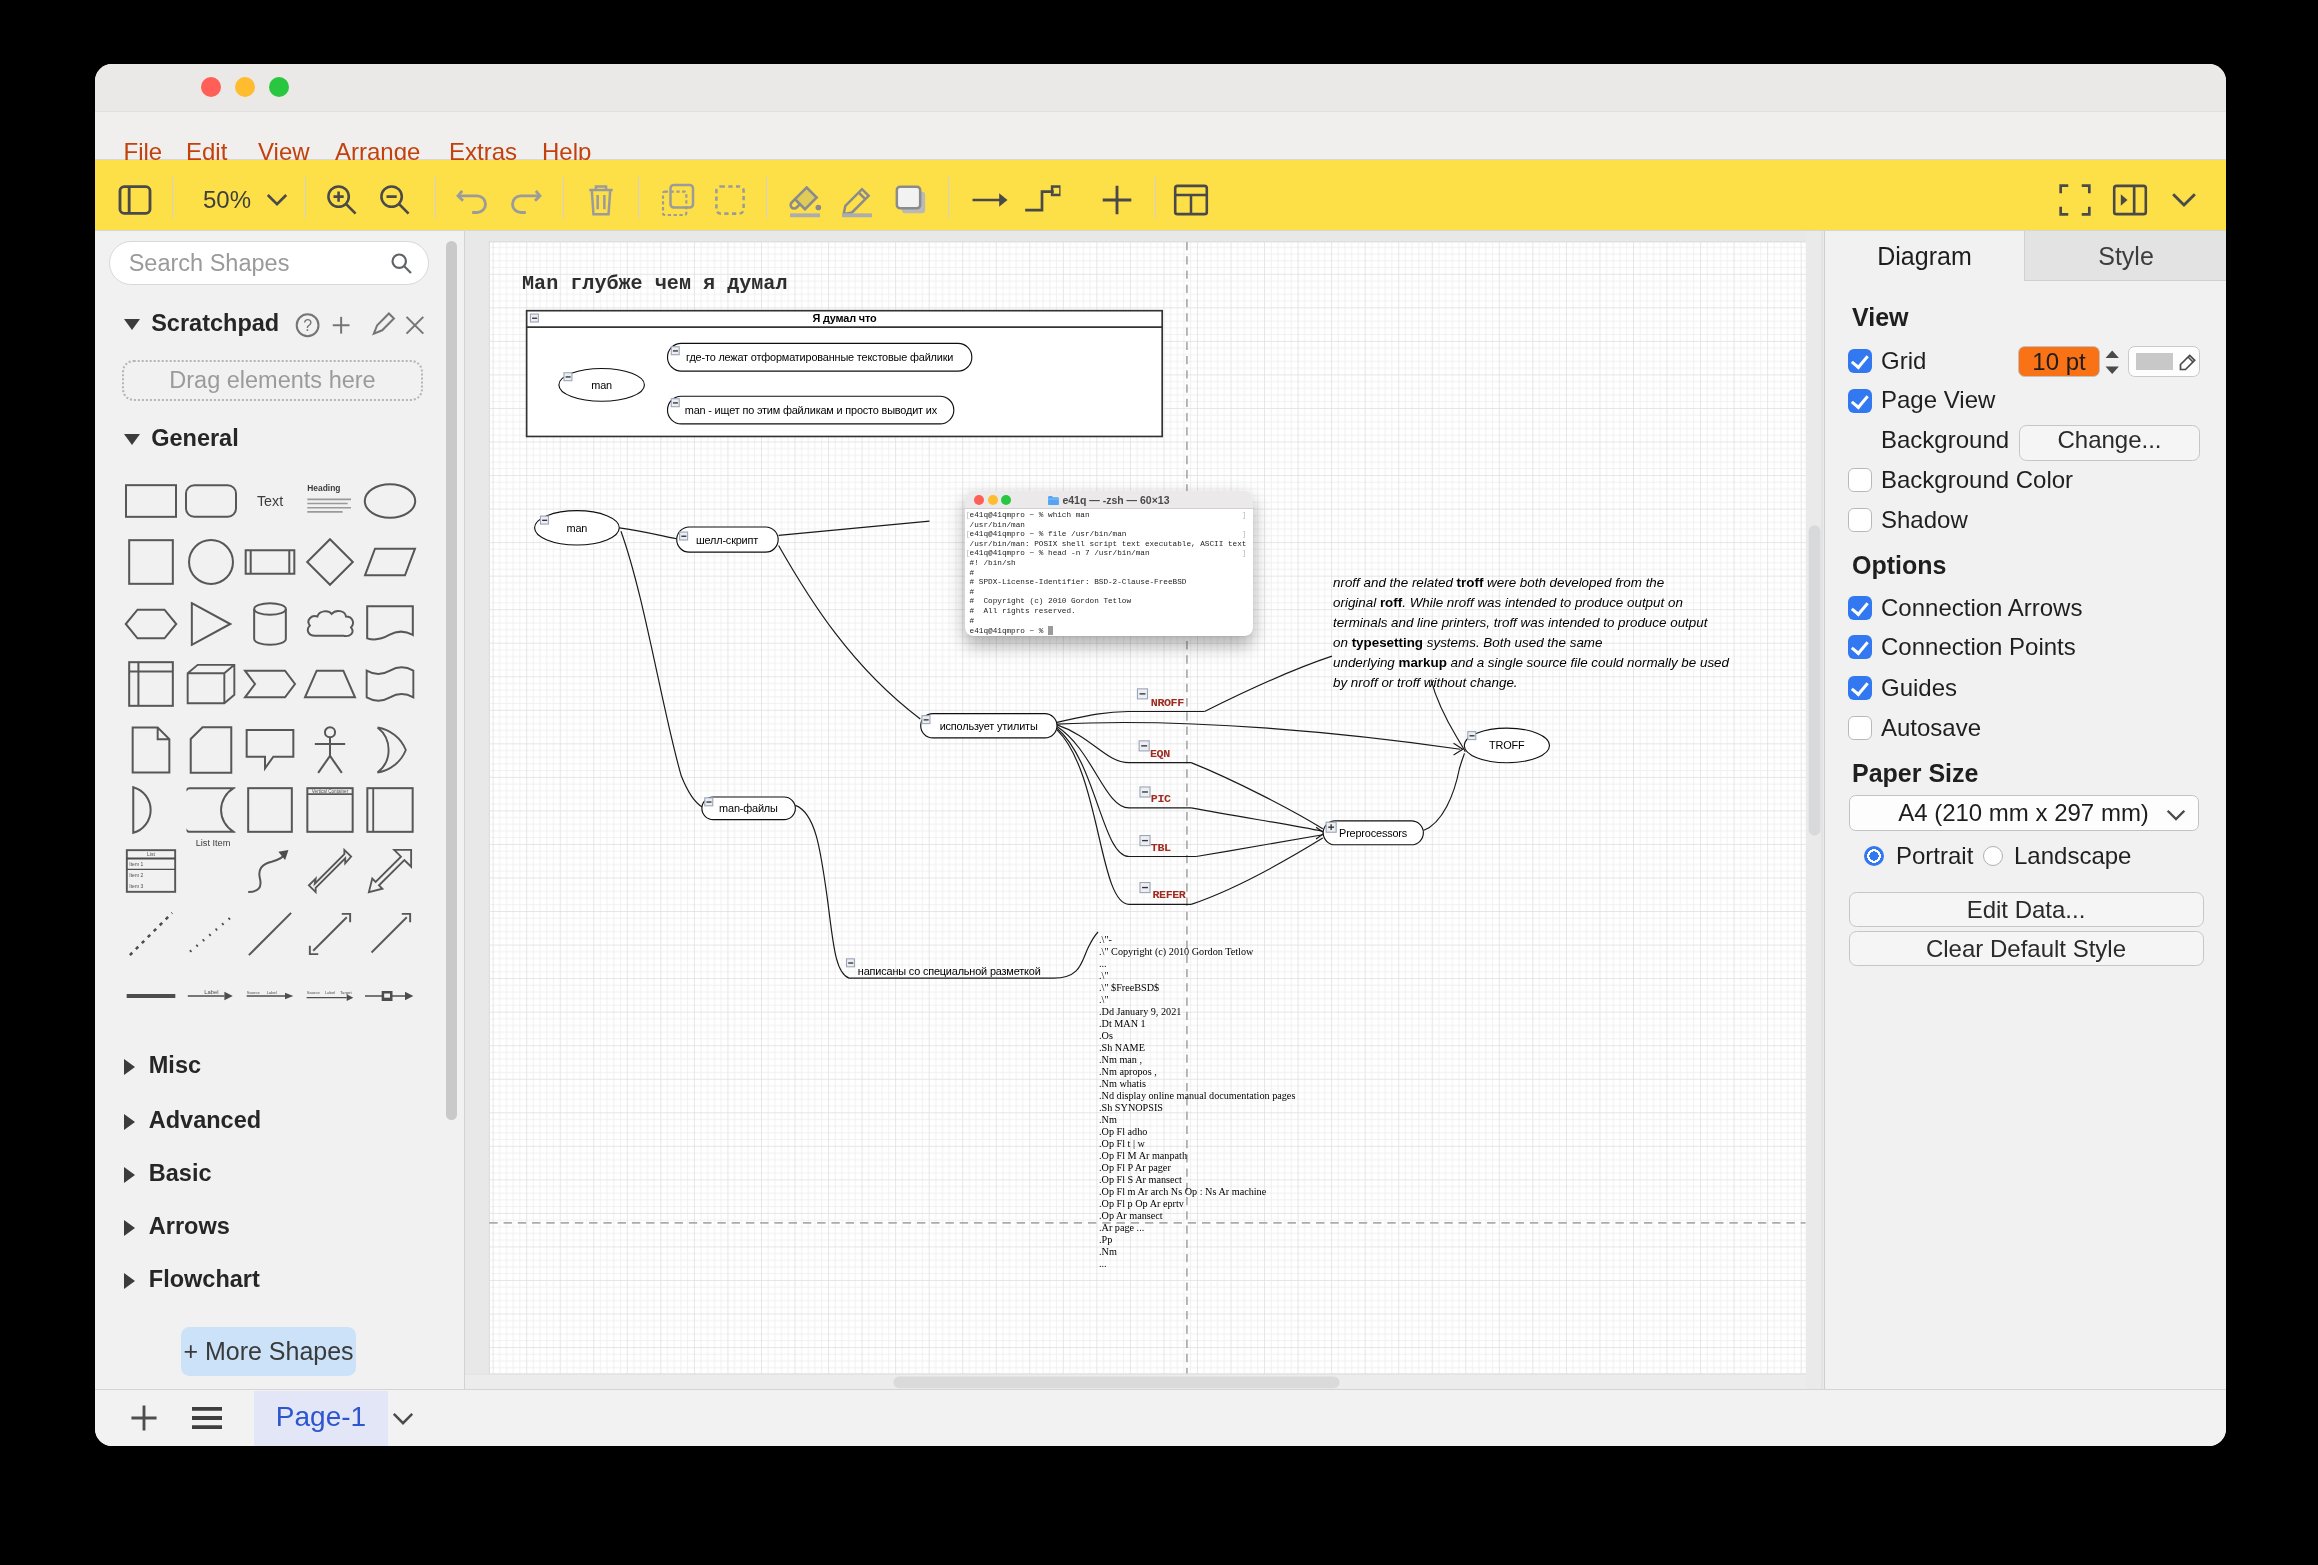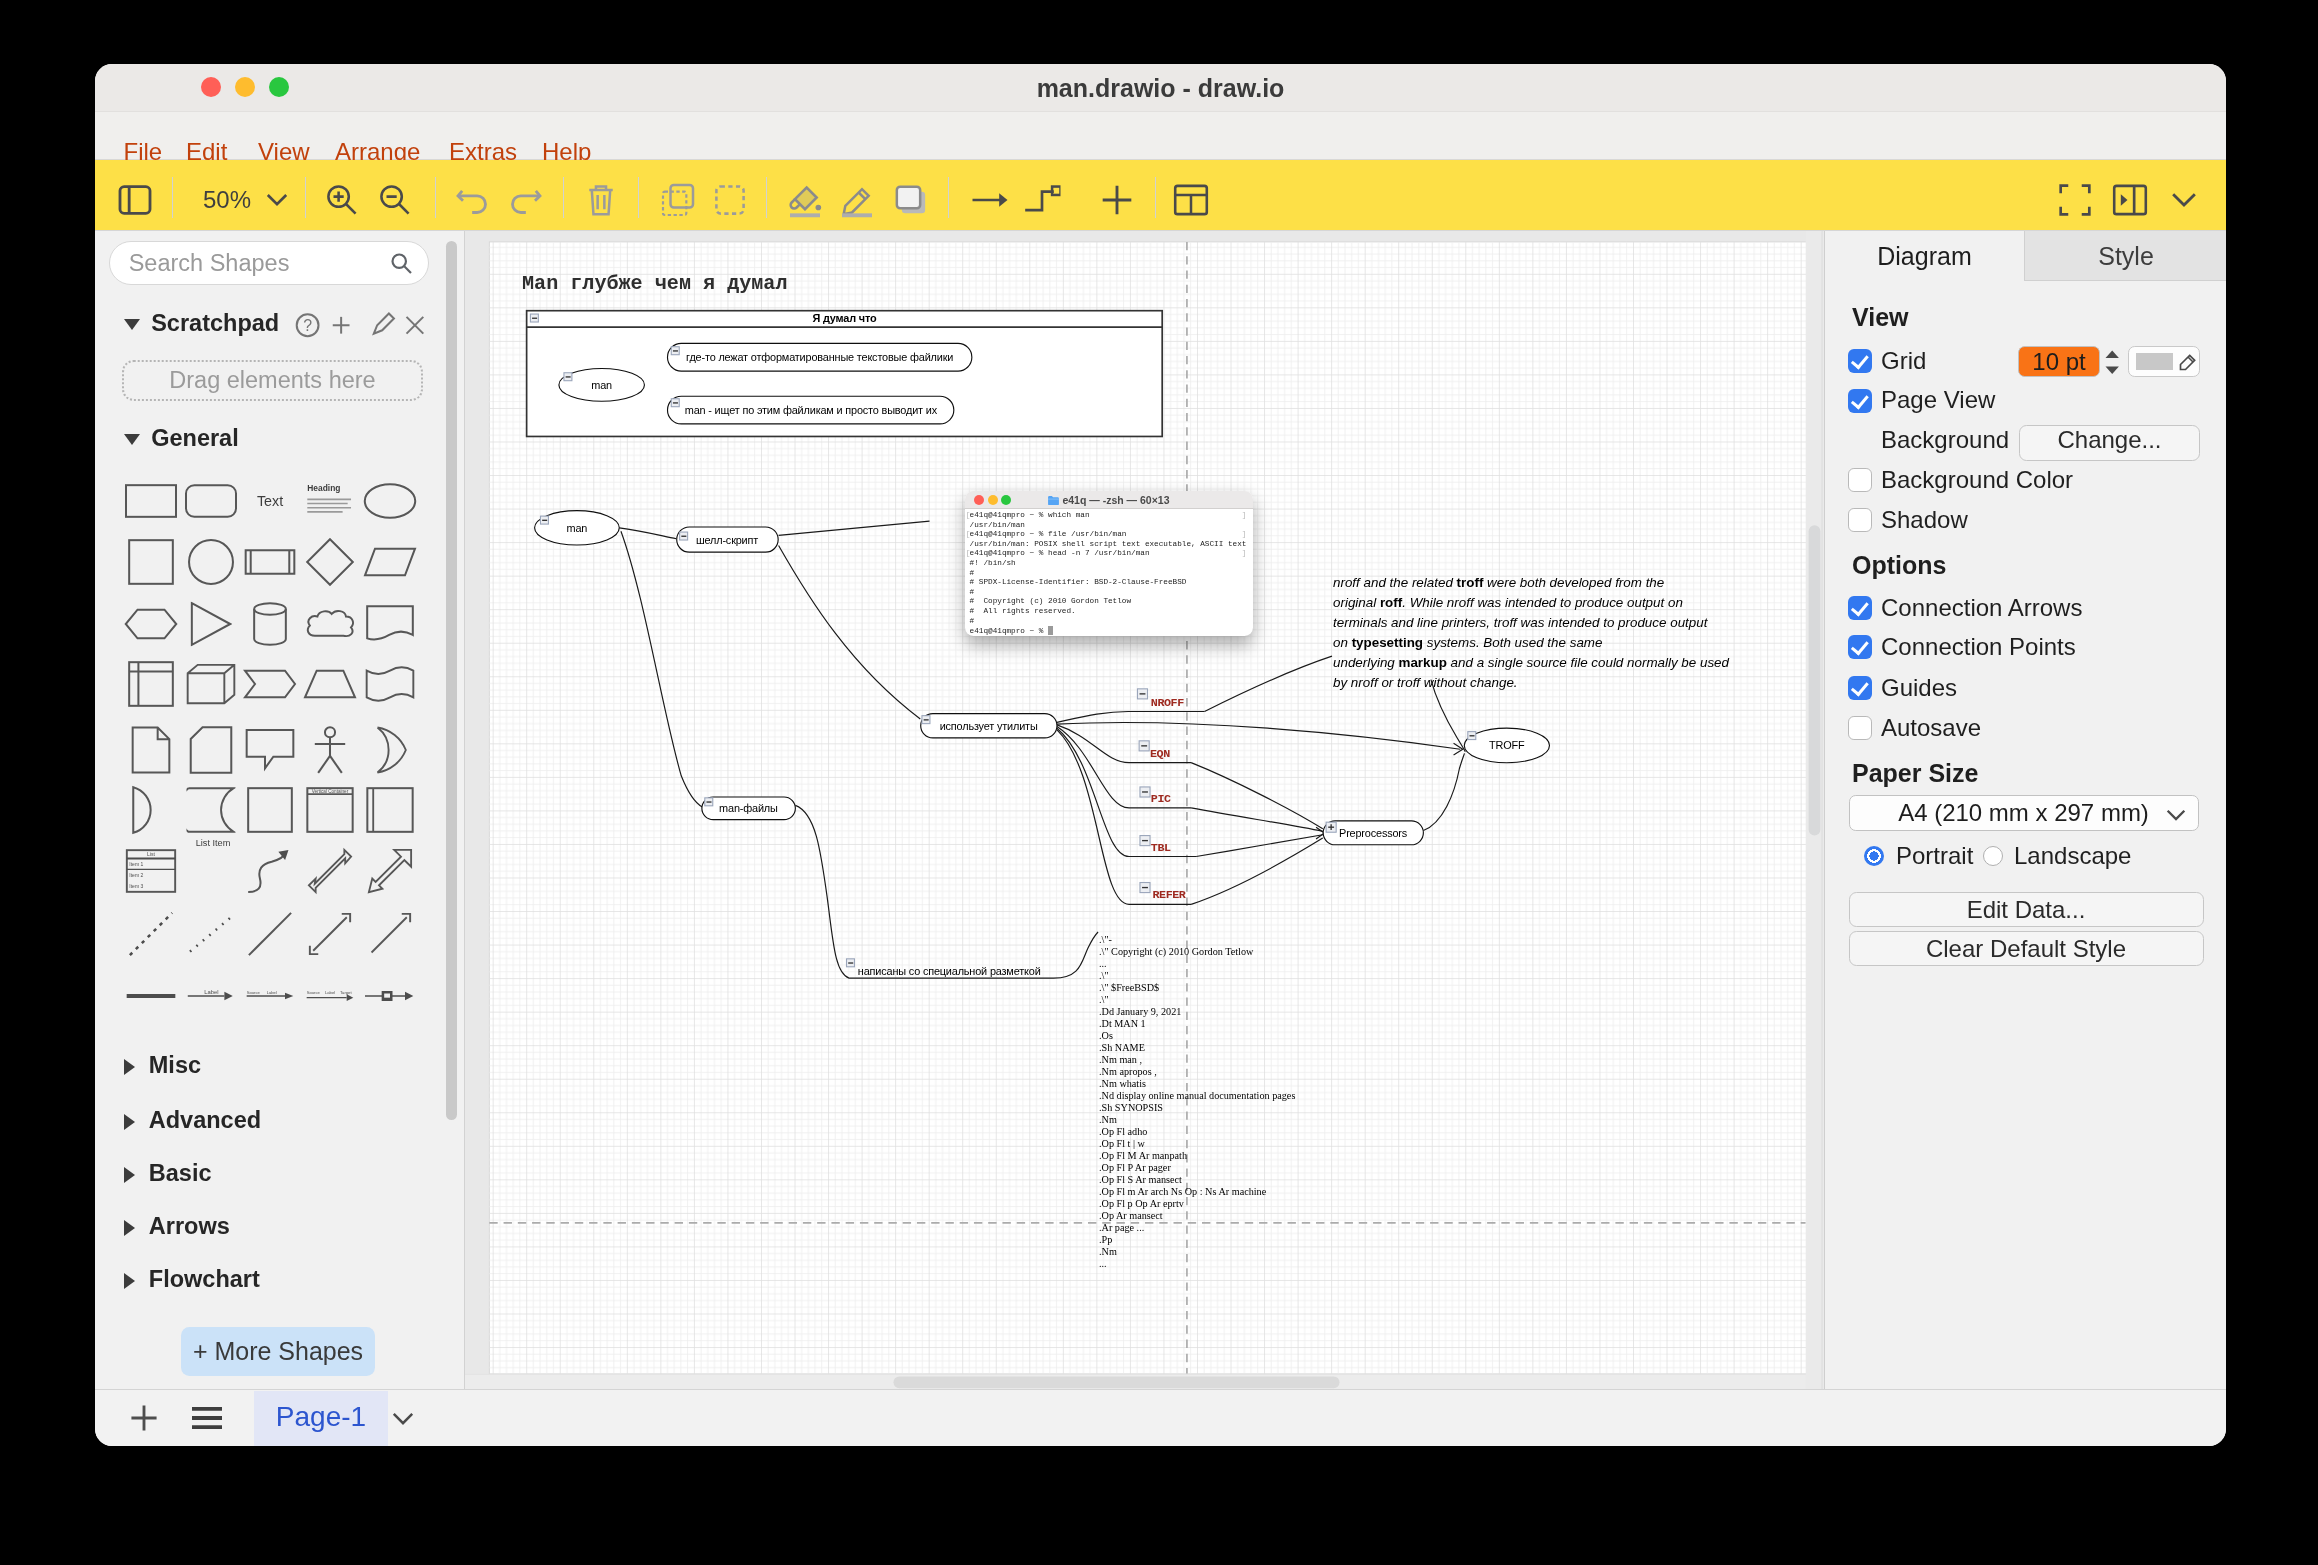--- a/index.html
+++ b/index.html
@@ -20,21 +20,21 @@
   #sidebar{position:absolute;left:0;top:167px;width:370px;height:1158px;background:#f1f1f1;border-right:0.8px solid #d2d2d2;}
   #searchbox{position:absolute;left:14.3px;top:10px;width:320px;height:44px;background:#fff;border:0.8px solid #d8d8d8;border-radius:22px;}
   #searchbox span{position:absolute;left:18.4px;top:21px;transform:translateY(-50%);color:#9a9a9a;font-size:23.5px;}
   .sechead{position:absolute;font-size:23.5px;font-weight:bold;color:#262626;}
   .tri-d{display:inline-block;width:0;height:0;border-left:8.4px solid transparent;border-right:8.4px solid transparent;border-top:11px solid #3c3c3c;margin-right:11.7px;vertical-align:middle;}
   .tri-r{display:inline-block;width:0;height:0;border-top:8.4px solid transparent;border-bottom:8.4px solid transparent;border-left:11px solid #3c3c3c;margin-right:14.3px;vertical-align:middle;}
   #dragzone{position:absolute;left:27px;top:129px;width:301px;height:41px;border:2.5px dotted #b5b5b5;border-radius:11.7px;color:#9b9b9b;font-size:23.5px;text-align:center;line-height:37px;}
   #morebtn{font-weight:normal;}
   .fi{position:absolute;transform:translate(-50%,-50%);}
   .shp{position:absolute;transform:translate(-50%,-50%);}
-  #morebtn{position:absolute;left:86px;top:1096px;width:194px;height:49px;background:#cbe2f8;border-radius:8.4px;text-align:center;line-height:49px;font-size:25px;color:#3a3a3a;}
+  #morebtn{position:absolute;left:86px;top:1096px;width:175px;height:49px;background:#cbe2f8;border-radius:8.4px;text-align:center;line-height:49px;font-size:25px;color:#3a3a3a;}
   #sb-scroll{position:absolute;left:351px;top:10px;width:11px;height:879px;background:#c9c9c9;border-radius:5.9px;}
   
   #footer{position:absolute;left:0;top:1325px;width:100%;height:57px;background:#f2f2f2;border-top:0.8px solid #d4d4d4;}
   #pagetab{position:absolute;left:159px;top:0.8px;width:134px;height:56px;background:#e2e6f6;color:#2c55cf;font-size:28px;text-align:center;line-height:52px;}
   
   #fpanel{position:absolute;left:1729px;top:167px;width:402px;height:1158px;background:#f1f1f1;border-left:0.8px solid #cfcfcf;padding-left:8px;}
   .ftab{position:absolute;top:0;height:50px;font-size:25px;text-align:center;line-height:50px;}
   .radio{width:20px;height:20px;}
   .flabel{position:absolute;font-size:24px;color:#1f1f1f;transform:translateY(-50%);}
   .fhead{position:absolute;font-size:25px;font-weight:bold;color:#1f1f1f;transform:translateY(-50%);}
@@ -63,21 +63,20 @@
   
   #manpage{position:absolute;left:634px;top:703px;font-family:"Liberation Serif",serif;font-size:10.2px;line-height:12px;color:#000;white-space:pre;}
 </style>
 </head>
 <body>
 <div id="win">
   <div id="titlebar"></div>
   <div class="tl" style="left:106px;background:#ff5f57;"></div>
   <div class="tl" style="left:140px;background:#febc2e;"></div>
   <div class="tl" style="left:174px;background:#29c73f;"></div>
-  <div id="title">man.drawio - draw.io</div>
   <div id="menubar">
     <span class="menu" style="left:28.5px;">File</span>
     <span class="menu" style="left:91px;">Edit</span>
     <span class="menu" style="left:163px;">View</span>
     <span class="menu" style="left:240px;">Arrange</span>
     <span class="menu" style="left:354px;">Extras</span>
     <span class="menu" style="left:447px;">Help</span>
   </div>
   <div id="toolbar">
     <svg class="ticon" style="left:40px;" width="34" height="30" viewBox="0 0 40 36">

